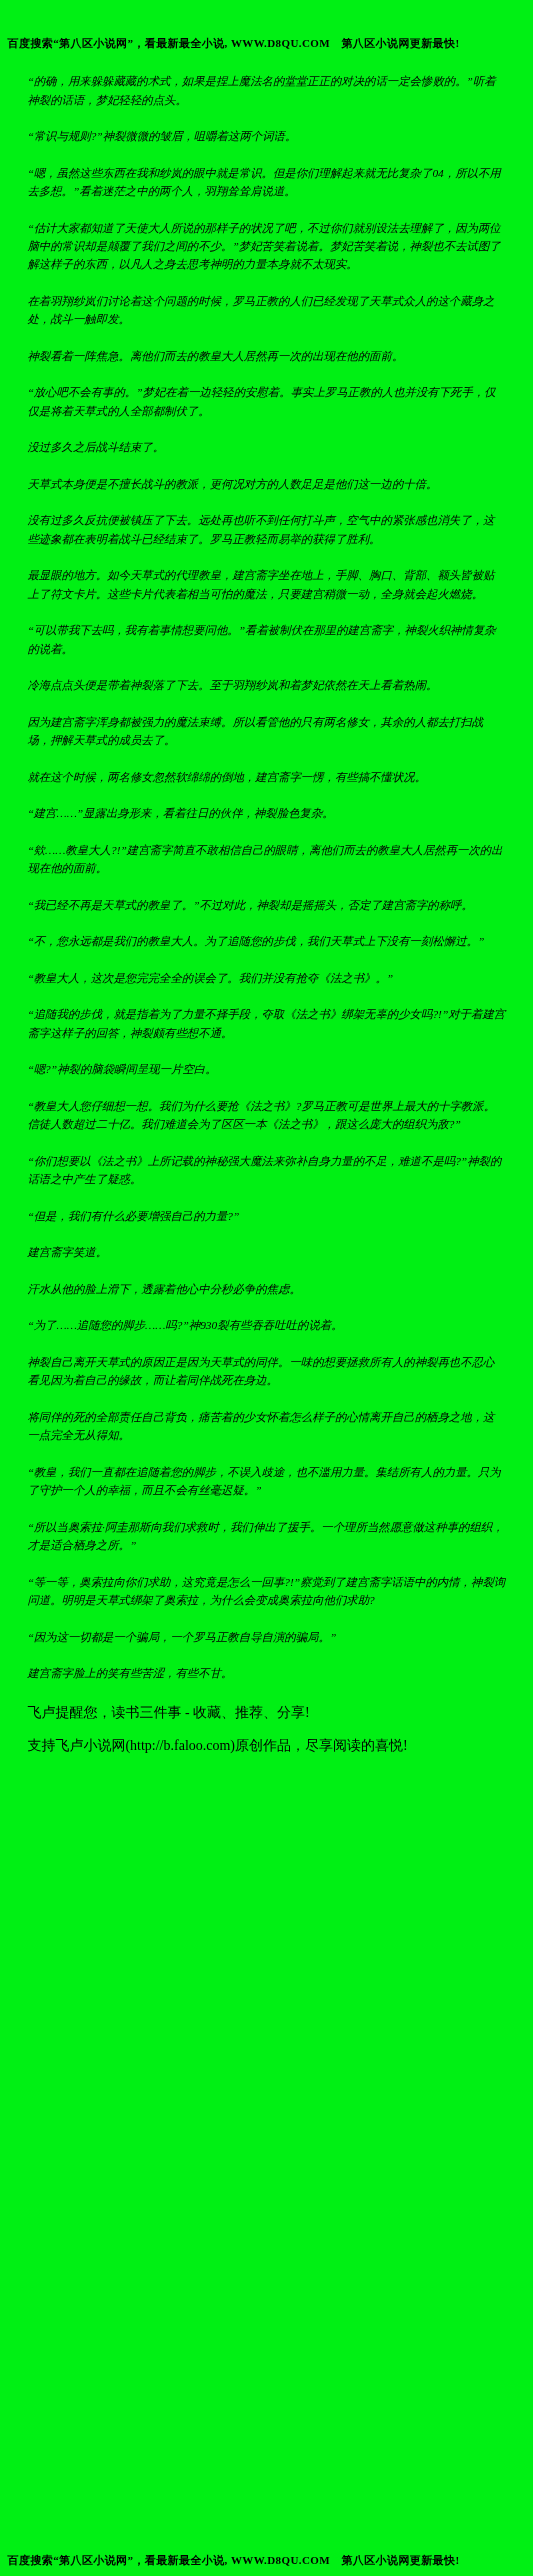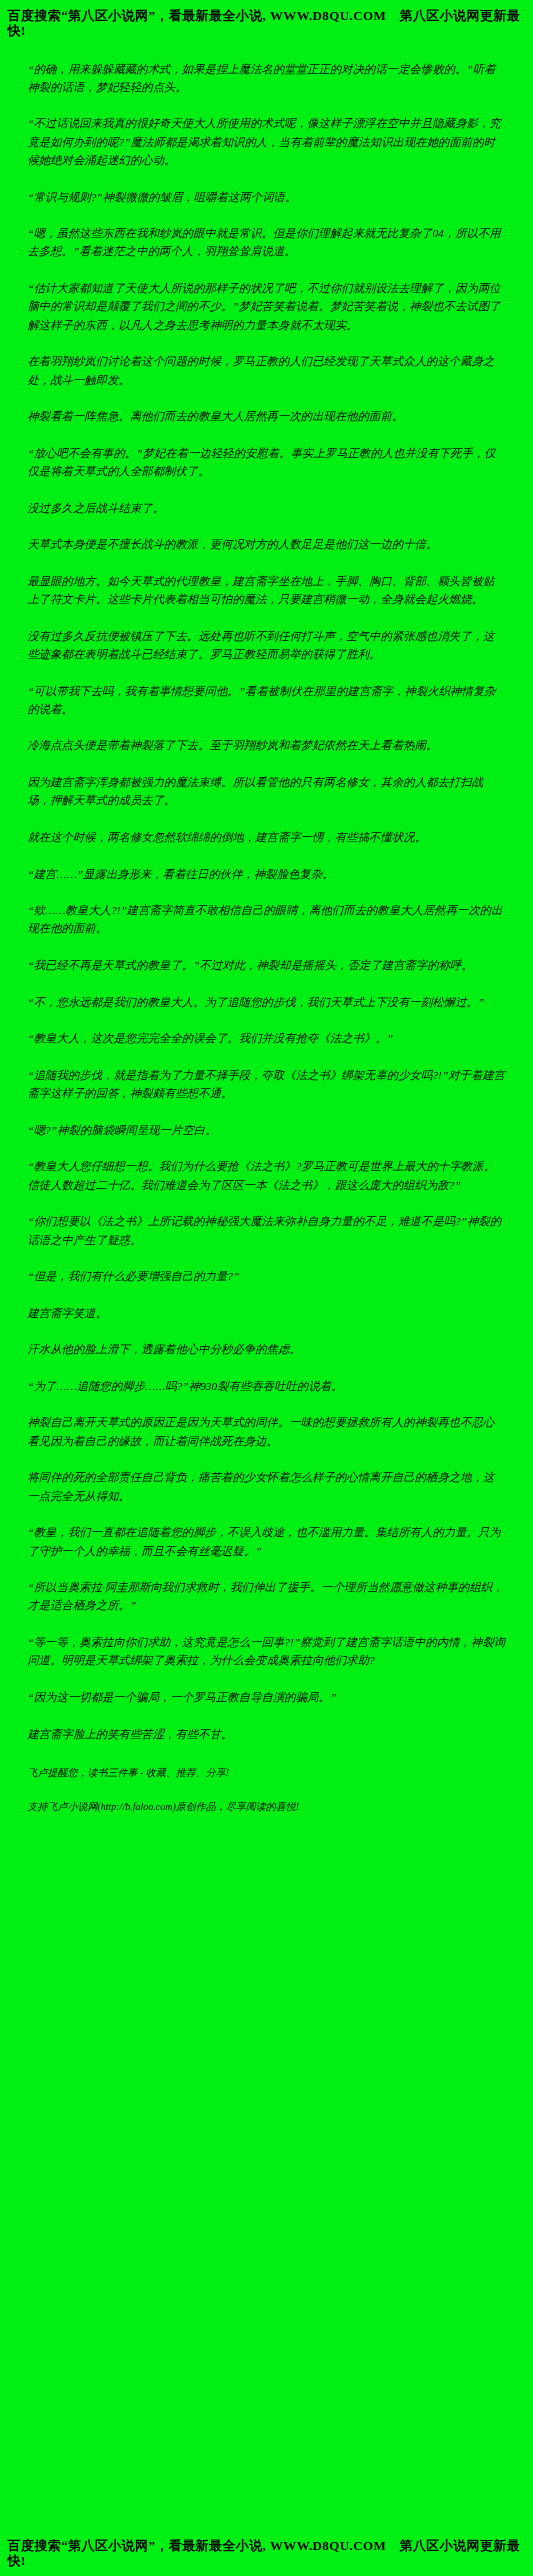--- a/index.html
+++ b/index.html
@@ -9,74 +9,73 @@
     min-height: 2576px;
     background: #00f014;
     color: #000000;
     font-family: "Liberation Serif", "DejaVu Serif", serif;
     display: flex;
     flex-direction: column;
     box-sizing: border-box;
     padding: 6.1px 0 6.1px 0;
   }
   .promo {
-    font-size: 13px;
+    font-size: 11px;
     line-height: 15.2px;
     padding: 1.5px 7.6px;
     font-weight: bold;
     letter-spacing: 0.4px;
+    margin-top: 28px;
   }
   .promo.bottom { margin-top: auto; }
   .content {
     padding: 20px 27.4px 0 27.4px;
     font-size: 11.4px;
     line-height: 18.3px;
     font-style: italic;
   }
   .para { margin: 0 0 18.3px 0; }
   .notes {
     padding: 3px 27.4px 13.7px 27.4px;
-    font-size: 10px;
+    font-size: 14px;
     line-height: 18.3px;
-    font-style: italic;
   }
   .notes .para { margin: 0 0 15.2px 0; }
 </style>
 </head>
 <body>
 
 <div class="promo top">百度搜索“第八区小说网”，看最新最全小说, WWW.D8QU.COM　第八区小说网更新最快!</div>
 
 <div class="content">
 
     <p class="para">“的确，用来躲躲藏藏的术式，如果是捏上魔法名的堂堂正正的对决的话一定会惨败的。”听着神裂的话语，梦妃轻轻的点头。</p>
 
-    <p class="para">“不过话说回来我真的很好奇天使大人所使用的术式呢，像这样子漂浮在空中并且隐藏身影，究竟是如何办到的呢?”魔法师都是渴求着知识的人，当有着前辈的魔法知识出现在她的面前的时候她绝对会涌起迷幻的心动。</p>
 
 
     <p class="para">“常识与规则?”神裂微微的皱眉，咀嚼着这两个词语。</p>
 
 
     <p class="para">“嗯，虽然这些东西在我和纱岚的眼中就是常识。但是你们理解起来就无比复杂了04，所以不用去多想。”看着迷茫之中的两个人，羽翔耸耸肩说道。</p>
 
     <p class="para">“估计大家都知道了天使大人所说的那样子的状况了吧，不过你们就别设法去理解了，因为两位脑中的常识却是颠覆了我们之间的不少。”梦妃苦笑着说着。梦妃苦笑着说，神裂也不去试图了解这样子的东西，以凡人之身去思考神明的力量本身就不太现实。</p>
 
     <p class="para">在着羽翔纱岚们讨论着这个问题的时候，罗马正教的人们已经发现了天草式众人的这个藏身之处，战斗一触即发。</p>
 
     <p class="para">神裂看着一阵焦急。离他们而去的教皇大人居然再一次的出现在他的面前。</p>
 
     <p class="para">“放心吧不会有事的。”梦妃在着一边轻轻的安慰着。事实上罗马正教的人也并没有下死手，仅仅是将着天草式的人全部都制伏了。</p>
 
     <p class="para">没过多久之后战斗结束了。</p>
 
     <p class="para">天草式本身便是不擅长战斗的教派，更何况对方的人数足足是他们这一边的十倍。</p>
 
+    <p class="para">没有过多久反抗便被镇压了下去。远处再也听不到任何打斗声，空气中的紧张感也消失了，这些迹象都在表明着战斗已经结束了。罗马正教轻而易举的获得了胜利。</p>
+
     <p class="para">最显眼的地方。如今天草式的代理教皇，建宫斋字坐在地上，手脚、胸口、背部、额头皆被贴上了符文卡片。这些卡片代表着相当可怕的魔法，只要建宫稍微一动，全身就会起火燃烧。</p>
-
-    <p class="para">没有过多久反抗便被镇压了下去。远处再也听不到任何打斗声，空气中的紧张感也消失了，这些迹象都在表明着战斗已经结束了。罗马正教轻而易举的获得了胜利。</p>
 
     <p class="para">“可以带我下去吗，我有着事情想要问他。”看着被制伏在那里的建宫斋字，神裂火织神情复杂的说着。</p>
 
     <p class="para">冷海点点头便是带着神裂落了下去。至于羽翔纱岚和着梦妃依然在天上看着热闹。</p>
 
     <p class="para">因为建宫斋字浑身都被强力的魔法束缚。所以看管他的只有两名修女，其余的人都去打扫战场，押解天草式的成员去了。</p>
 
     <p class="para">就在这个时候，两名修女忽然软绵绵的倒地，建宫斋字一愣，有些搞不懂状况。</p>
 
     <p class="para">“建宫……”显露出身形来，看着往日的伙伴，神裂脸色复杂。</p>

